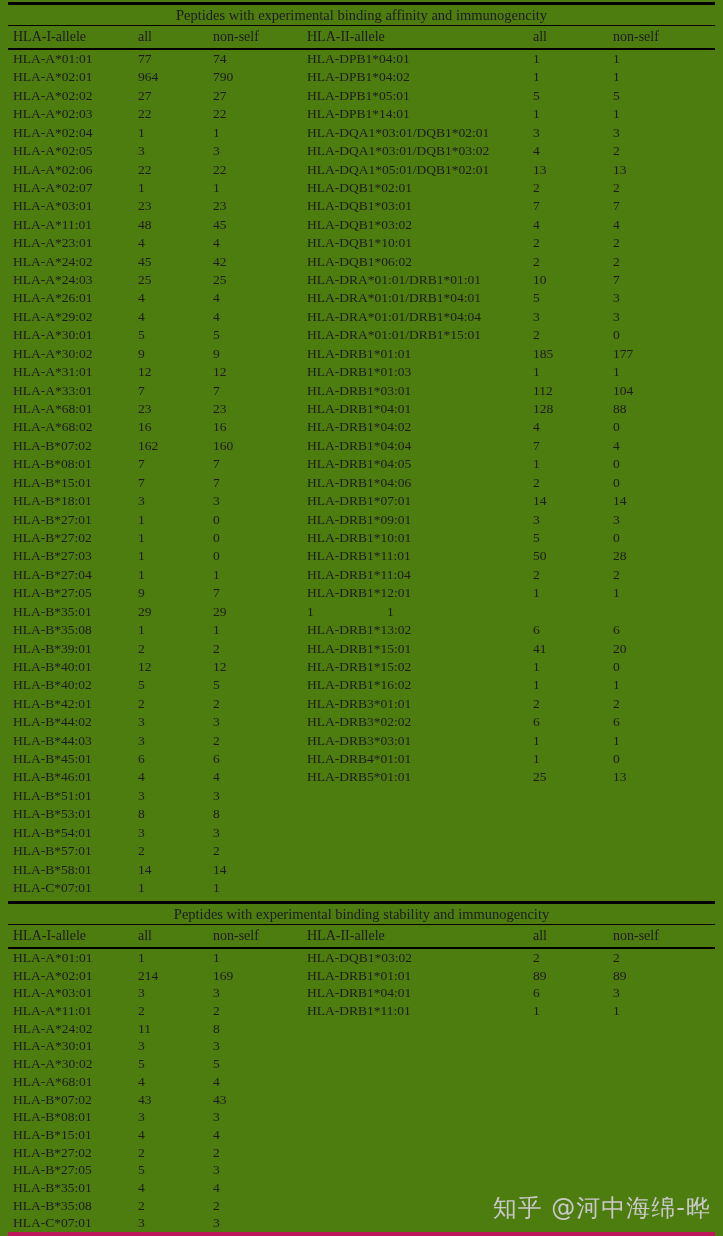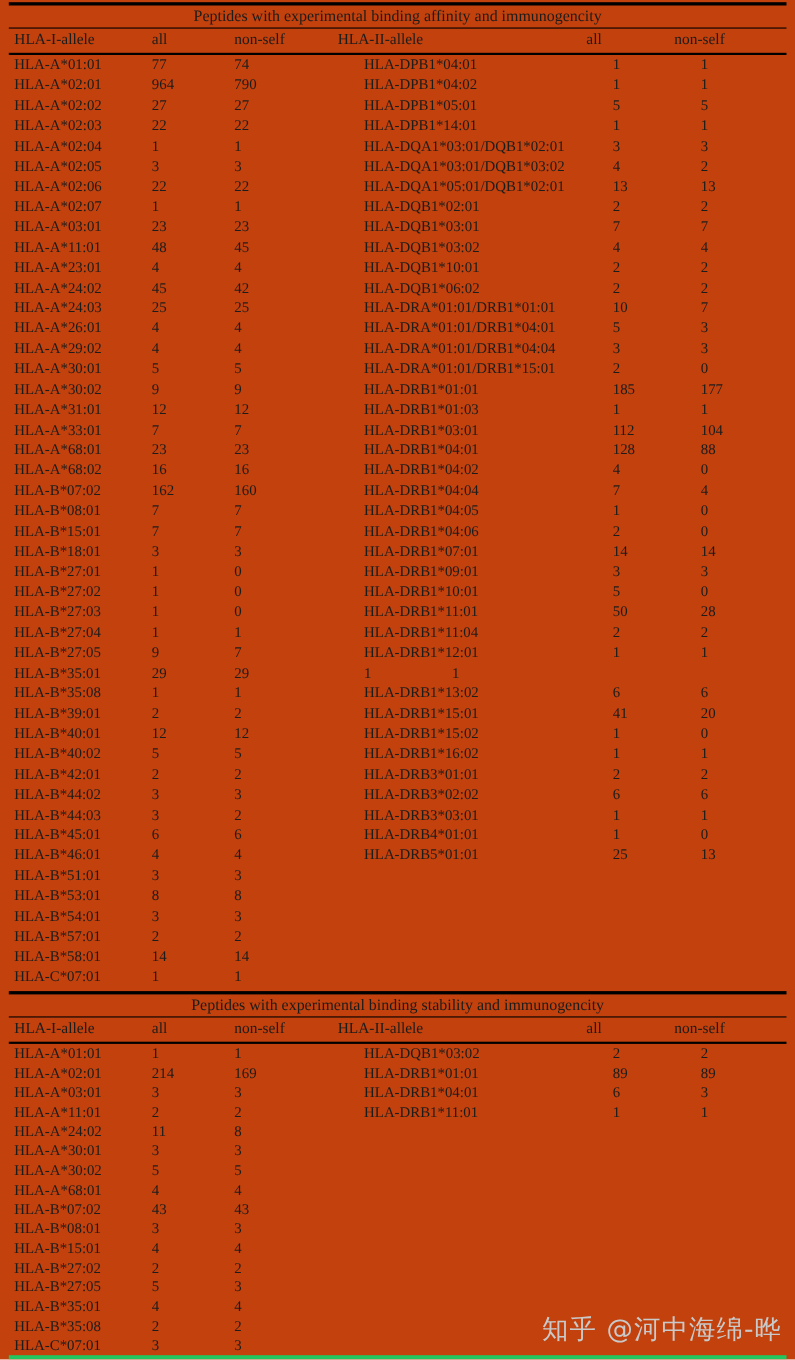--- a/index.html
+++ b/index.html
@@ -1,32 +1,32 @@
 <!DOCTYPE html>
 <html><head>
 <meta charset="utf-8">
 <style>
   html, body { margin: 0; padding: 0; background: #ffffff; }
   .sheet {
     position: relative;
     width: 723px;
     height: 1236px;
-    background: #c2410c;
+    background: #4d7c0f;
     font-family: "Liberation Serif", "DejaVu Serif", serif;
     color: #1c1c1c;
     overflow: hidden;
   }
   .tbl {
     position: absolute;
     left: 8px;
     width: 707px;
     border-top: 3px solid #000;
   }
   #t1 { top: 2px; }
-  #t2 { top: 901px; border-bottom: 4px solid #22c55e; }
+  #t2 { top: 901px; border-bottom: 4px solid #be185d; }
   .t-title {
     height: 20px;
     line-height: 20px;
     text-align: center;
     font-size: 14.5px;
     border-bottom: 1.5px solid #000;
     white-space: nowrap;
   }
   .t-head {
     display: flex;
@@ -37,21 +37,21 @@
     border-bottom: 2.5px solid #000;
   }
   .t-head .h1 { width: 125px; }
   .t-head .h2 { width: 75px; }
   .t-head .h3 { width: 94px; }
   .t-head .h4 { width: 226px; }
   .t-head .h5 { width: 80px; }
   .t-head .h6 { flex: 1; }
   .t-body { display: flex; align-items: flex-start; font-size: 13.5px; }
   .half-l { width: 294px; padding-left: 5px; }
-  .half-r { flex: 1; margin-left: 24px; }
+  .half-r { flex: 1; }
   .row { display: flex; }
   #t1 .row { height: 18.43px; line-height: 18.43px; }
   #t2 .row { height: 17.7px; line-height: 17.7px; }
   .half-l .allele  { width: 125px; white-space: nowrap; }
   .half-l .all     { width: 75px; }
   .half-l .nonself { flex: 1; }
   .half-r .allele  { width: 226px; white-space: nowrap; }
   .half-r .all     { width: 80px; }
   .half-r .nonself { flex: 1; }
   .watermark {

